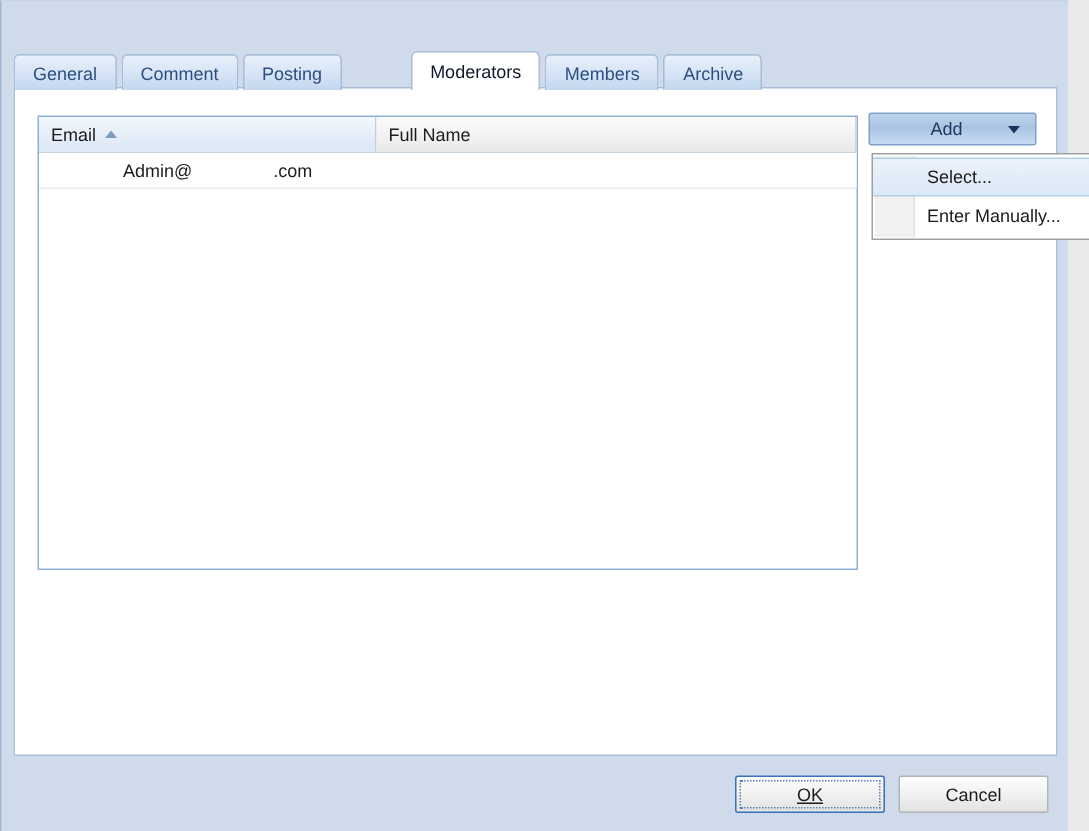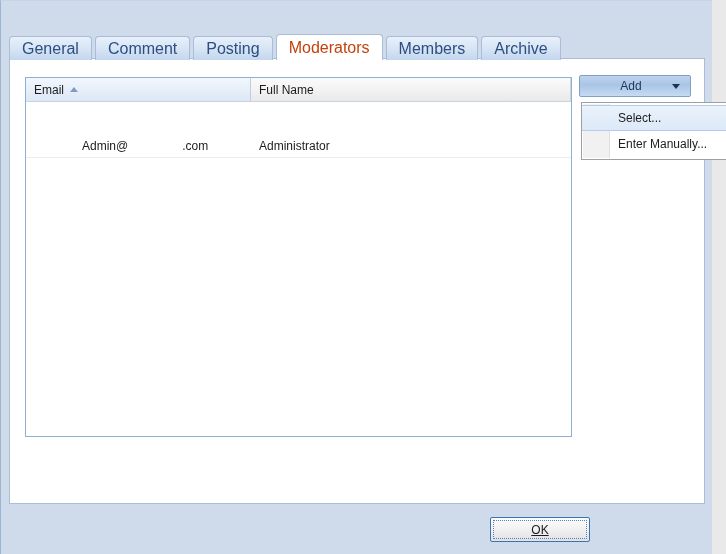--- a/index.html
+++ b/index.html
@@ -84,59 +84,60 @@
     align-items: flex-end;
     gap: 3px;
     z-index: 4;
   }
   .tab {
     height: 24px;
     padding: 2px 12px;
     display: flex;
     align-items: center;
     justify-content: center;
-    font-size: 16px;
+    font-size: 12px;
     color: #2c4f80;
     background: linear-gradient(to bottom, #e8f0fa 0%, #d9e6f6 45%, #c3d7ef 100%);
     border: 1px solid #a7bdd9;
     border-bottom: none;
     border-radius: 4px 4px 0 0;
     box-sizing: border-box;
     white-space: nowrap;
     cursor: pointer;
     position: relative;
     top: 1px;
   }
   .tab.active {
     background: #ffffff;
-    color: #c2410c;
+    color: #0f172a;
     border-color: #a7bdd9;
     height: 26px;
     top: 1px;
     z-index: 6;
+    margin-left: 43px;
   }
 
   
   #content-panel {
     position: absolute;
     left: 8px; top: 57px;
     width: 696px;
     height: 446px;
     background: #ffffff;
     border: 1px solid #a7bdd9;
     box-sizing: border-box;
     z-index: 2;
   }
 
   
   #listbox {
     position: absolute;
     left: 24px; top: 76px;
     width: 547px;
-    height: 360px;
+    height: 303px;
     background: #ffffff;
     border: 1px solid #8fb0d6;
     box-sizing: border-box;
     z-index: 3;
   }
   #list-head {
     display: flex;
     height: 24px;
     box-sizing: border-box;
     border-bottom: 1px solid #c8d3e0;
@@ -171,21 +172,20 @@
 
   #list-rows { position: relative; }
   .list-row {
     display: flex;
     height: 24px;
     align-items: center;
     border-bottom: 1px solid #ededed;
     box-sizing: border-box;
     cursor: pointer;
     background: #ffffff;
-    margin-top: 32px;
   }
   .cell {
     box-sizing: border-box;
     font-size: 12px;
     color: #1c1c1c;
     overflow: hidden;
     white-space: nowrap;
   }
   .cell.email {
     width: 225px;
@@ -351,38 +351,40 @@
         </div>
       </div>
 
       <div id="list-rows">
         <div class="list-row">
           <div class="cell email">
             <span class="email-local">Admin@</span>
             <span class="email-redact"></span>
             <span>.com</span>
           </div>
-          <div class="cell name">Administrator</div>
         </div>
       </div>
     </div>
 
     <div id="add-button">
       <div id="add-label">Add</div>
       <div id="add-arrow"></div>
     </div>
 
     <div id="dropdown">
       <div class="menu-item highlighted">Select...</div>
       <div class="menu-item">Enter Manually...</div>
     </div>
 
     <div id="footer">
       <div class="footbtn" id="btn-ok">
         <span class="focusring"></span>
         <span>OK</span>
       </div>
+      <div class="footbtn" id="btn-cancel">
+        <span>Cancel</span>
+      </div>
     </div>
 
   </div>
 
   <div id="right-strip"></div>
 </div>
 
 </body></html>

